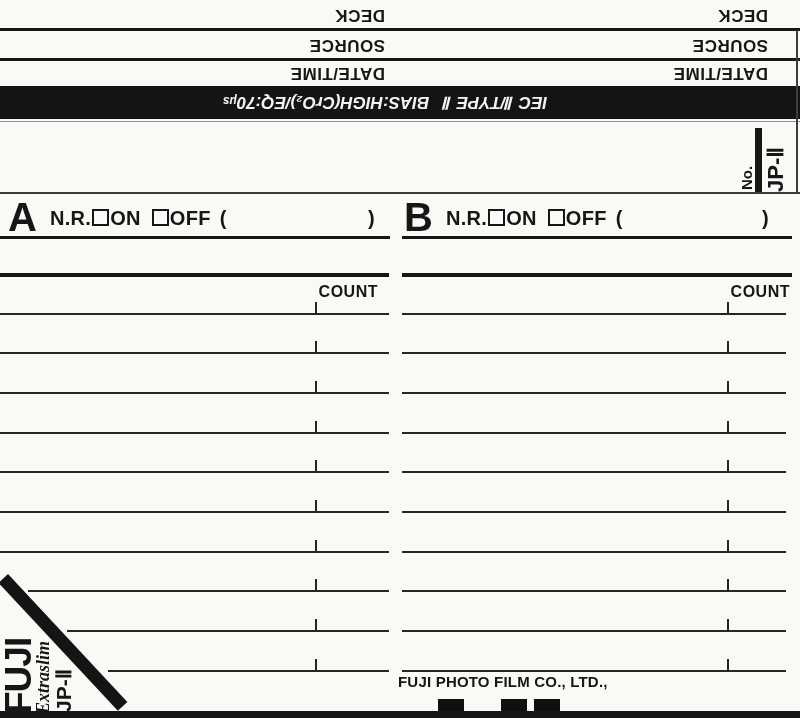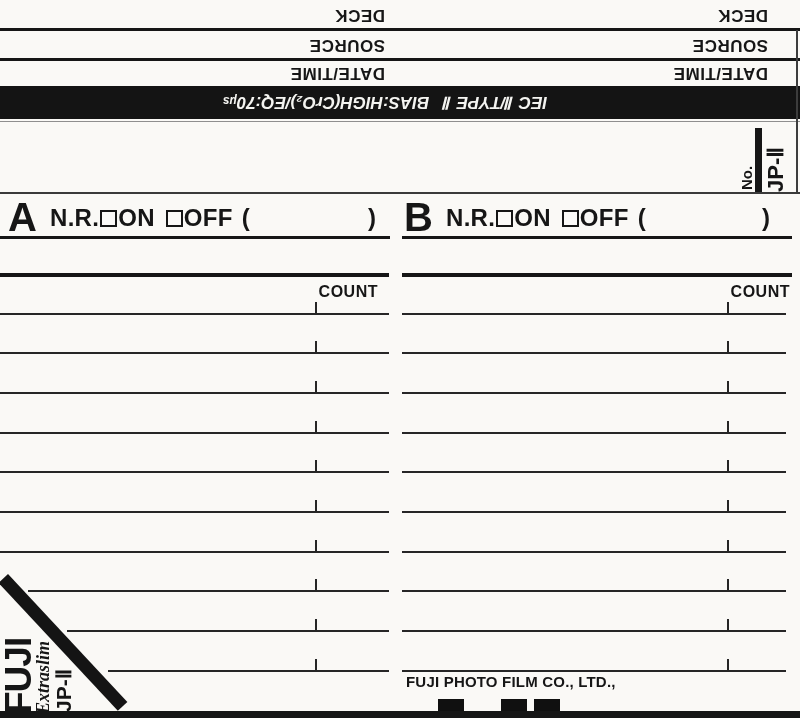--- a/index.html
+++ b/index.html
@@ -10,28 +10,28 @@
   .flap-label{position:absolute;width:150px;height:20px;line-height:20px;
               font-weight:bold;font-size:17px;letter-spacing:0.5px;text-align:left;
               transform:rotate(180deg);}
   .spec-bar{position:absolute;left:0;top:86px;width:800px;height:33px;background:#141414;}
   .spec-text{position:absolute;left:140px;top:86px;width:490px;height:33px;line-height:33px;
              text-align:center;color:#f4f4f1;font-style:italic;font-weight:bold;font-size:17px;
              white-space:pre;transform:rotate(180deg);}
   .spec-unit{font-size:12px;}
   .rot90{position:absolute;transform:rotate(-90deg);transform-origin:0 0;}
   .side-letter{position:absolute;font-weight:bold;font-size:40px;line-height:40px;}
-  .hdr{position:absolute;font-weight:bold;font-size:24px;letter-spacing:0.3px;height:22px;line-height:22px;white-space:pre;}
+  .hdr{position:absolute;font-weight:bold;font-size:20px;letter-spacing:0.3px;height:22px;line-height:22px;white-space:pre;}
   .cbx{display:inline-block;width:13px;height:13px;border:2px solid #161616;background:#fbfaf8;
        vertical-align:-1px;margin:0 1px 0 1px;}
   .count{position:absolute;width:110px;text-align:right;font-weight:bold;font-size:16px;letter-spacing:0.5px;}
   .rline{position:absolute;height:2px;background:#262626;}
   .tick{position:absolute;width:2px;height:11px;background:#262626;}
   .mark{position:absolute;height:12px;background:#101010;}
-  .footer-co{position:absolute;left:398px;top:673px;font-weight:bold;font-size:15px;letter-spacing:0.2px;margin-left:8px;}
+  .footer-co{position:absolute;left:398px;top:673px;font-weight:bold;font-size:15px;letter-spacing:0.2px;}
   .logo-brand{font-weight:bold;font-size:37px;line-height:33px;letter-spacing:-1px;}
   .logo-series{font-family:"Liberation Serif",serif;font-style:italic;font-weight:bold;font-size:18px;line-height:17px;}
   .logo-model{font-weight:bold;font-size:21px;line-height:22px;}
   .idx-no{font-weight:bold;font-size:15px;line-height:15px;}
   .idx-model{font-weight:bold;font-size:22px;line-height:24px;}
 </style>
 </head>
 <body>
 
 <div class="card">

